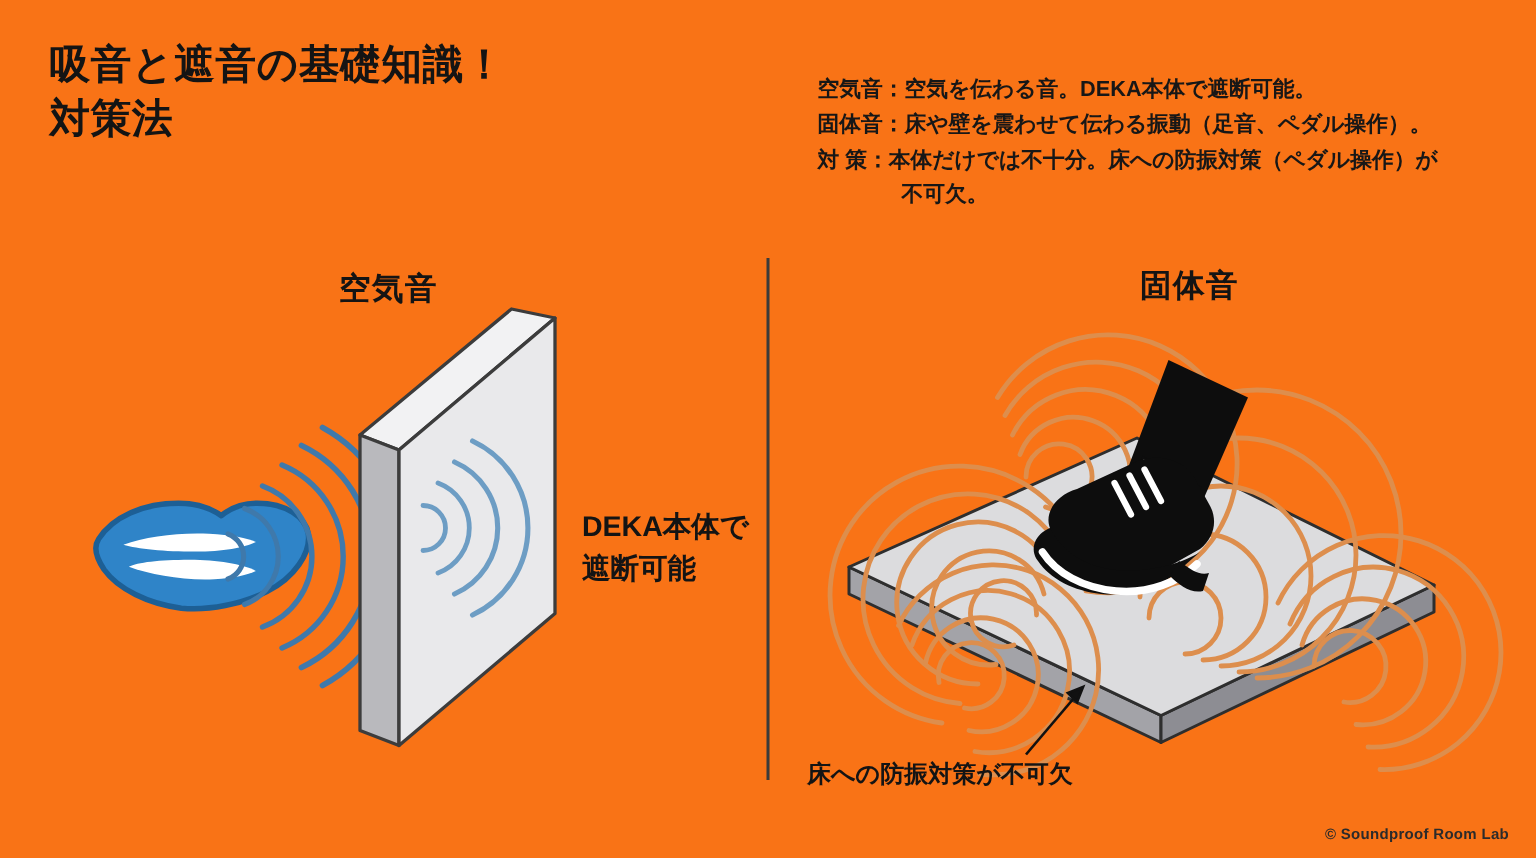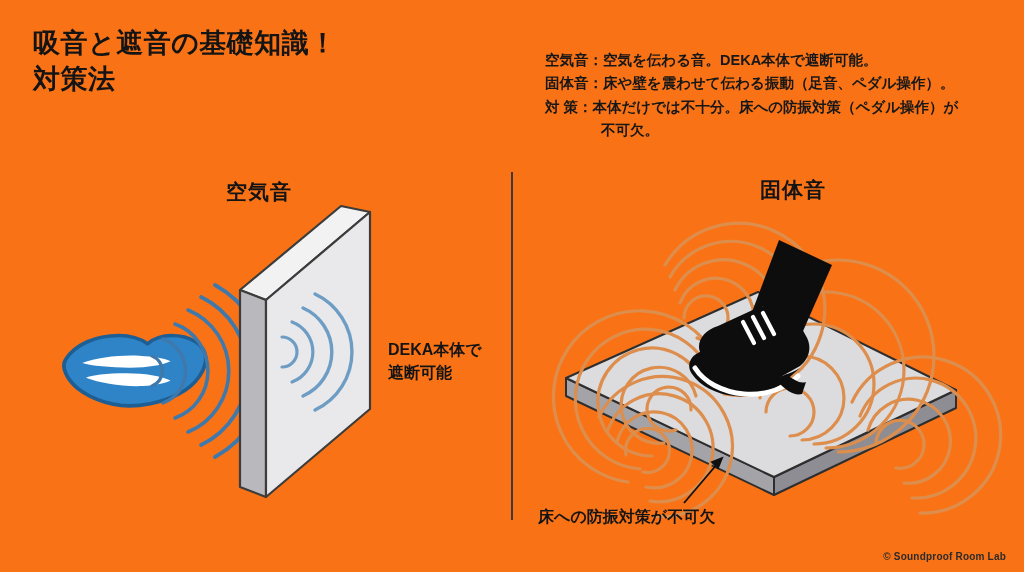--- a/index.html
+++ b/index.html
@@ -72,21 +72,21 @@
     font-weight: bold;
     color: #141414;
     letter-spacing: 1px;
   }
   #heading-air  { left: 226px; top: 178px; }
   #heading-solid{ left: 760px; top: 176px; text-align: center; }
 
   
   .caption {
     position: absolute;
-    font-size: 16px;
+    font-size: 19px;
     font-weight: bold;
     line-height: 1.45;
     color: #141414;
   }
   #caption-wall  { left: 388px; top: 338px; }
   #caption-floor { left: 538px; top: 505px; font-size: 16px; }
 
   
   #footer-credit {
     position: absolute;

